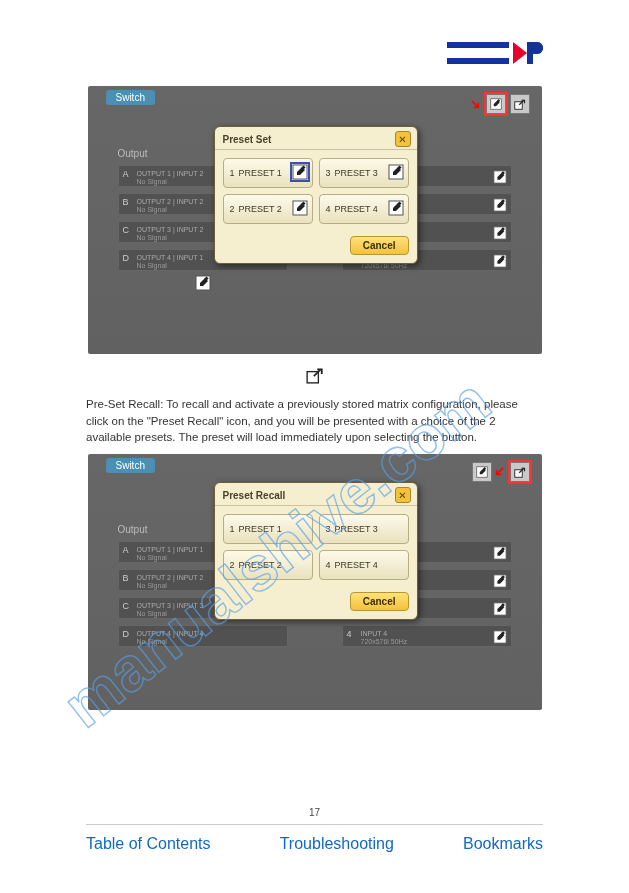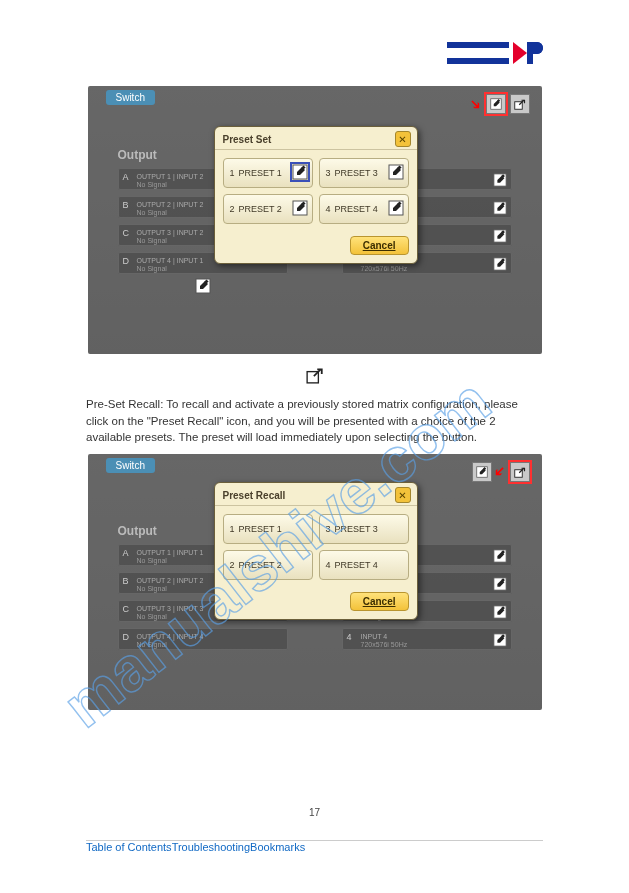--- a/index.html
+++ b/index.html
@@ -23,21 +23,21 @@
   .shot-tab { position: absolute; left: 18px; top: 4px; padding: 2px 10px; font-size: 10px; color: #fff; background: #4b8fb5; border-radius: 3px; }
   .shot-icons { position: absolute; top: 8px; right: 12px; display: flex; gap: 4px; align-items: center; }
   .red-arrow { color: red; font-size: 14px; line-height: 10px; transform: rotate(45deg); display: inline-block; }
   .top-icon-btn { width: 18px; height: 18px; border: 1px solid #777; background: #c9c9c9; display: inline-flex; align-items: center; justify-content: center; }
   .top-icon-btn.hl { outline: 2px solid #ff3030; }
   .top-icon-btn svg { width: 12px; height: 12px; }
 
   .col { position: absolute; top: 62px; width: 170px; }
   .col.left { left: 30px; }
   .col.right { right: 30px; }
-  .col-title { font-size: 12px; color: #bbb; margin-bottom: 6px; font-weight: bold; }
+  .col-title { font-size: 10px; color: #bbb; margin-bottom: 6px; }
   .row { position: relative; border: 1px solid #666; background: rgba(40,40,40,0.3); color: #9fa091; font-size: 8px; padding: 4px 6px 4px 18px; height: 22px; box-sizing: border-box; margin-bottom: 6px; border-radius: 2px; }
   .row .idx { position: absolute; left: 4px; top: 3px; font-size: 9px; color: #ccc; }
   .row .edit { position: absolute; right: 4px; top: 4px; width: 14px; height: 14px; }
   .row .edit svg { width: 14px; height: 14px; }
   .row .r1 { display:block; line-height: 1; font-size: 7px; color:#aaa; margin-bottom:1px;}
   .row .r2 { display:block; line-height: 1; font-size: 7px; color:#999;}
   .sub-edit-row { text-align:center; margin-top: -2px;}
   .chain-icon { position: absolute; left: 48%; top: 92px; width: 16px; height: 14px; border:1px solid #666; border-radius:2px; background: rgba(40,40,40,0.3);}
 
   
@@ -46,30 +46,30 @@
   .modal-title { font-weight: bold; font-size: 10px; color: #4a402c; }
   .modal-close { width: 14px; height: 14px; border-radius: 3px; background: #f3c23a; border: 1px solid #a3862d; display: flex; align-items: center; justify-content: center; font-size: 10px; color: #5a4500; cursor: pointer; }
   .modal-grid { display: grid; grid-template-columns: 1fr 1fr; gap: 6px; padding: 8px; }
   .preset-btn { position: relative; height: 28px; border: 1px solid #b7ad82; border-radius: 4px; background: linear-gradient(#fdfae8,#e9e1bf); display: flex; align-items: center; padding-left: 6px; font-size: 9px; color: #3f3826; gap: 4px; }
   .preset-btn .num { font-weight: normal; }
   .preset-btn .icon { position: absolute; right: 4px; top: 5px; width: 16px; height: 16px; }
   .preset-btn .icon svg { width:16px; height:16px; }
   .preset-btn .icon.hl { outline: 2px solid #3a50b8; }
   .blue-arrow { position: absolute; color: #4a5fd8; font-size: 14px; pointer-events: none; transform: rotate(50deg); }
   .modal-foot { display: flex; justify-content: flex-end; padding: 4px 8px 8px; }
-  .cancel-btn { background: linear-gradient(#ffe27a,#f3c23a); border: 1px solid #b9952f; color: #3c2e00; font-weight: bold; font-size: 10px; padding: 3px 12px; border-radius: 4px; cursor: pointer; text-decoration: underline; }
+  .cancel-btn { background: linear-gradient(#ffe27a,#f3c23a); border: 1px solid #b9952f; color: #3c2e00; font-weight: bold; font-size: 10px; padding: 3px 12px; border-radius: 4px; cursor: pointer; }
 
   .inline-icon { margin: 12px auto 6px; width: 18px; height: 18px; position: relative; }
   .inline-icon svg { width: 18px; height: 18px; }
 
   .body-text { font-size: 11.5px; color: #333; line-height: 1.45; }
   .body-text.pre { margin-top: 10px; margin-bottom: 6px; }
   .body-text.post { margin-top: 6px; margin-bottom: 8px; }
   .spacer { flex: 1 1 auto; }
-  .footer { border-top: 1px solid #ccc; display: flex; justify-content: flex-start; font-size: 11px; }
+  .footer { border-top: 1px solid #ccc; padding-top: 10px; display: flex; justify-content: space-between; font-size: 16px; }
   .footer a { color: #1169c4; text-decoration: none; }
   .page-num { position: absolute; bottom: 75px; left: 50%; transform: translateX(-50%); font-size: 10px; color: #444; }
 
   .watermark { position: absolute; left: 0; right: 0; top: 150px; bottom: 120px; pointer-events: none; overflow: visible; opacity: 0.65; }
   .watermark svg text { font-family: Arial, sans-serif; font-weight: bold; }
 </style>
 </head>
 <body>
 
 <svg width="0" height="0" style="position:absolute">

